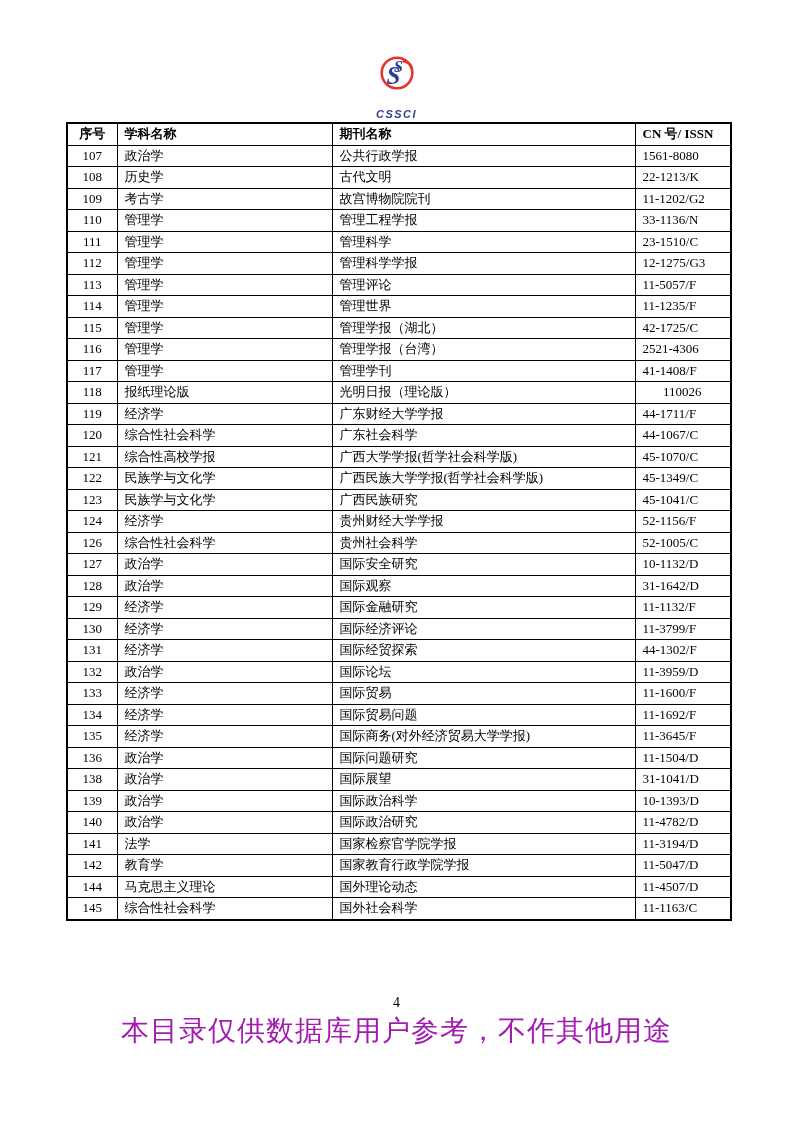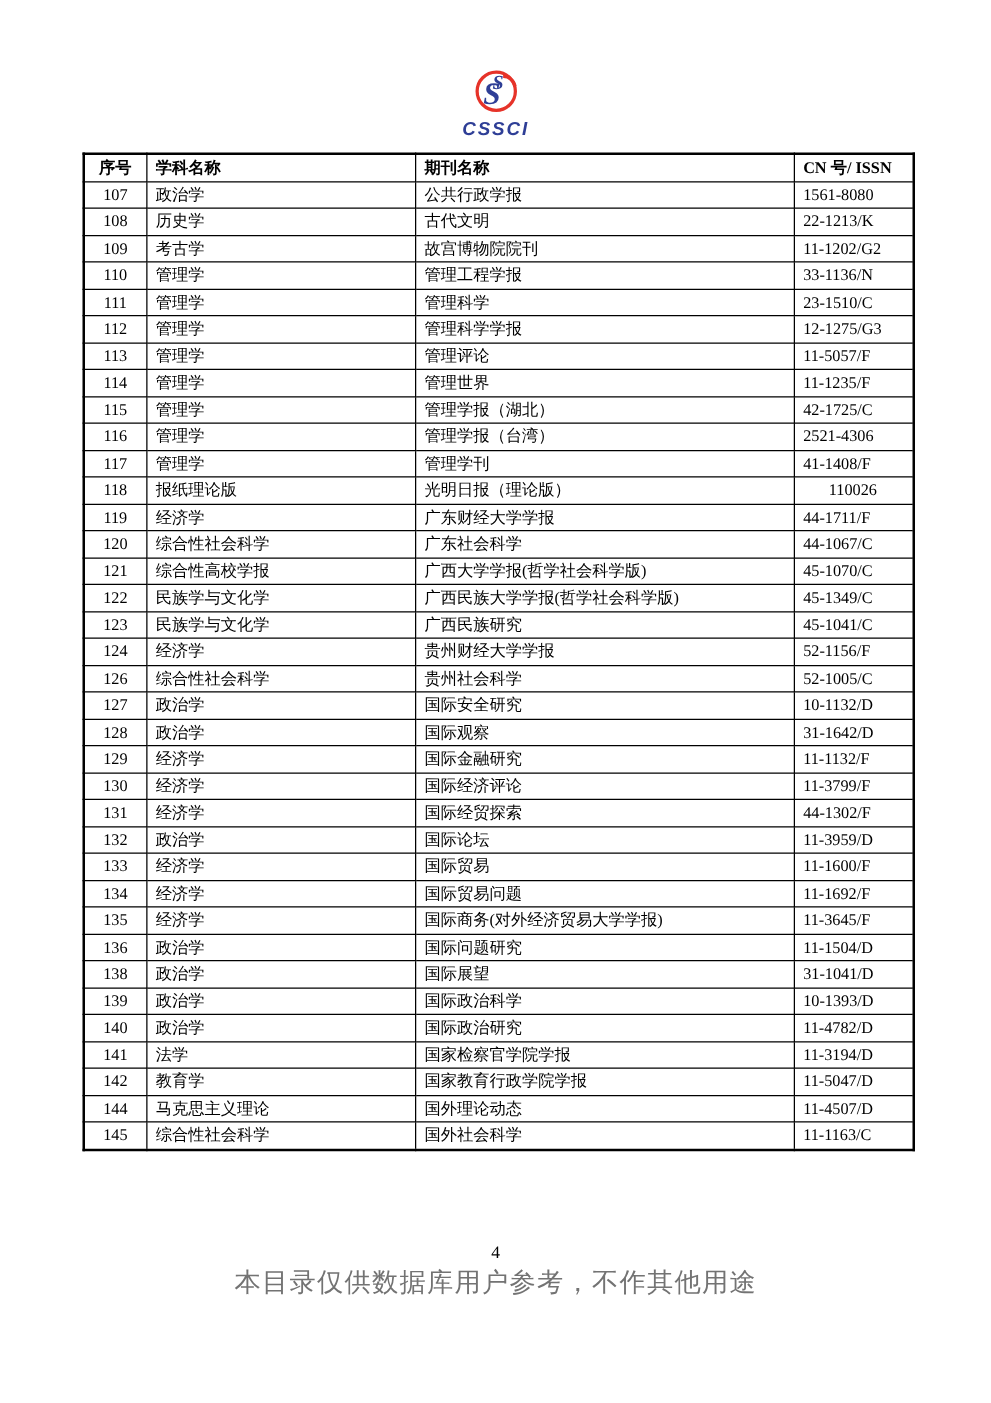--- a/index.html
+++ b/index.html
@@ -22,25 +22,25 @@
     position: absolute;
     top: 54px;
     left: 0;
     width: 100%;
     display: flex;
     flex-direction: column;
     align-items: center;
   }
   .logo-mark { display: block; }
   .logo-text {
-    margin-top: 3px;
+    margin-top: 16px;
     font-family: "Liberation Sans", sans-serif;
     font-weight: bold;
     font-style: italic;
-    font-size: 15px;
+    font-size: 11px;
     letter-spacing: 1.5px;
     color: #2e3e96;
     text-align: right;
   }
 
   
   table.journal-table {
     position: absolute;
     top: 122px;
     left: 66px;
@@ -82,23 +82,23 @@
     width: 100%;
     text-align: center;
     font-size: 14px;
   }
   .footer-note {
     position: absolute;
     top: 1012px;
     left: 0;
     width: 100%;
     text-align: center;
-    font-size: 21px;
+    font-size: 28px;
     font-family: "Liberation Sans", sans-serif;
-    color: #737373;
+    color: #a21caf;
     letter-spacing: 1px;
   }
 </style>
 </head>
 <body>
 
 <div class="page">
 
   <div class="logo-wrap">
     <svg class="logo-mark" width="40" height="38" viewBox="0 0 40 38" aria-hidden="true">

